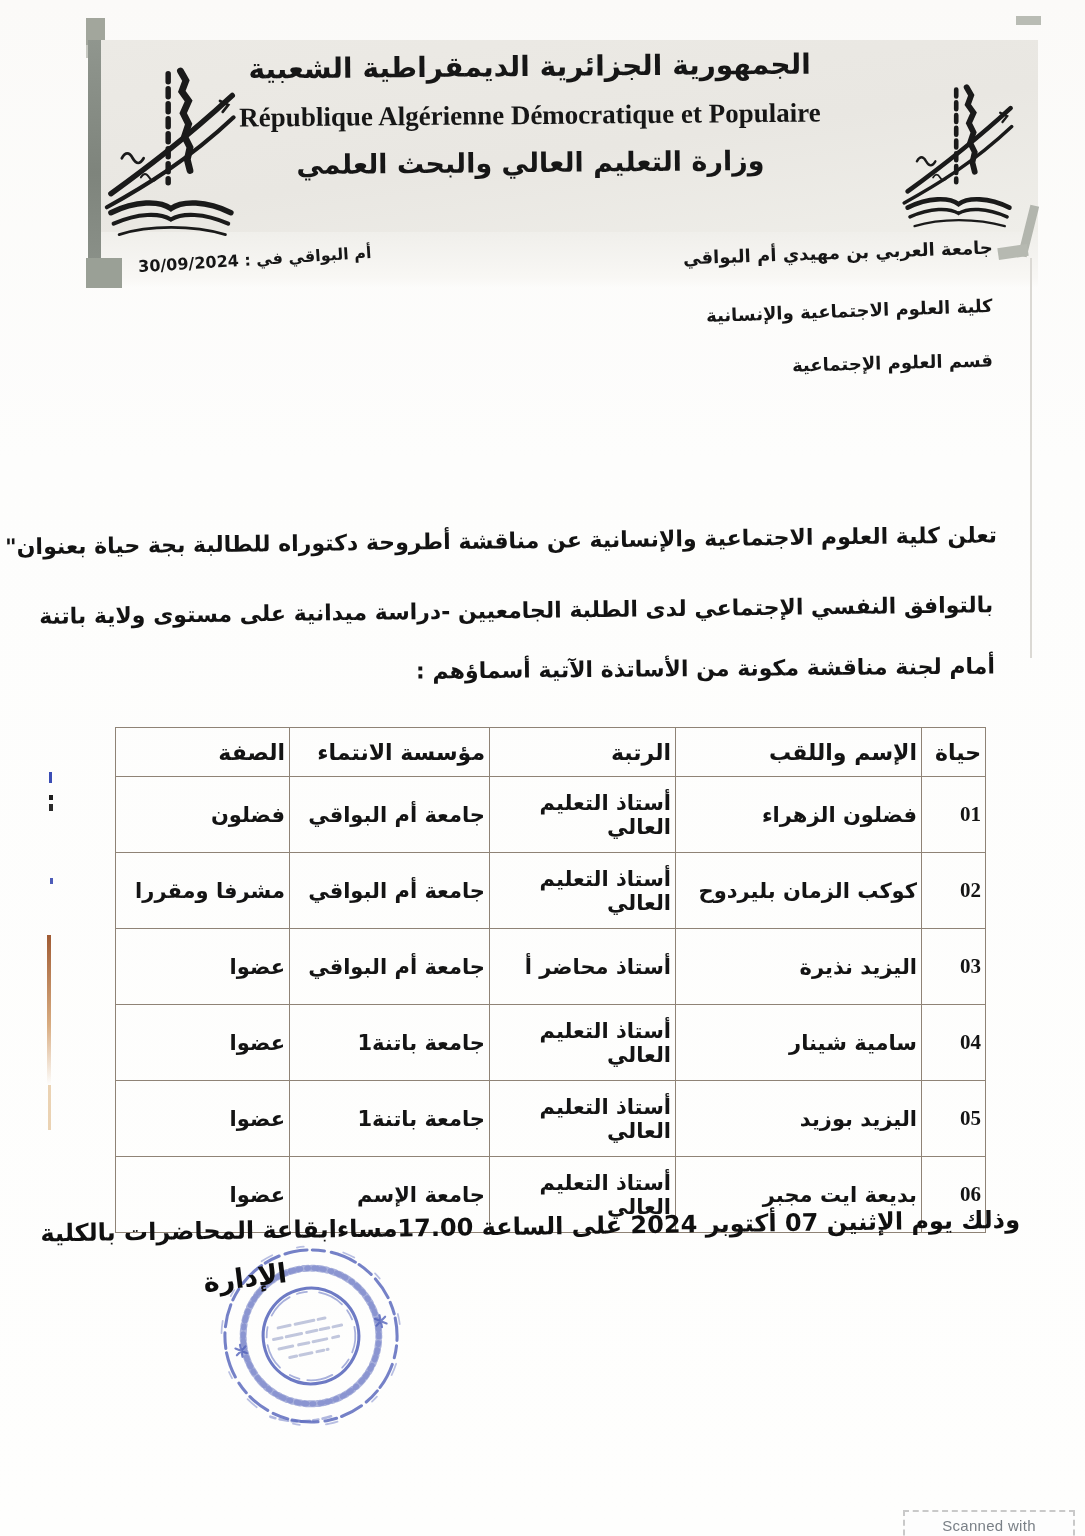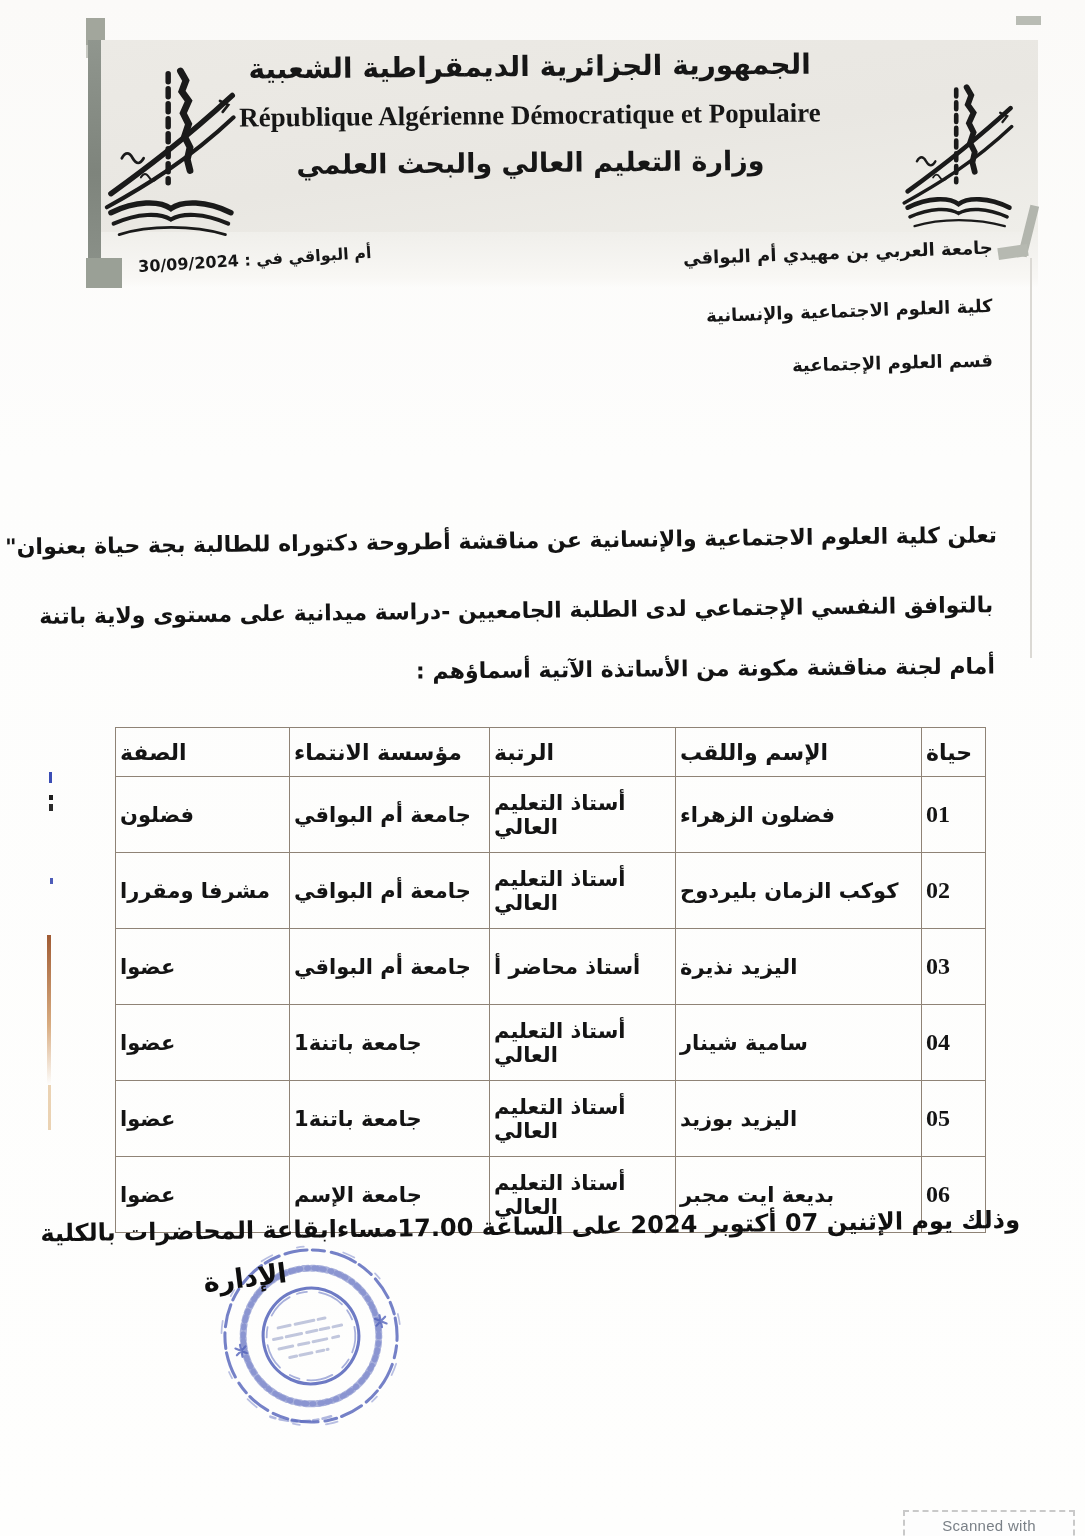--- a/index.html
+++ b/index.html
@@ -70,26 +70,26 @@
   .body-line{position:absolute;direction:rtl;text-align:right;font-weight:bold;font-size:22px;white-space:nowrap;color:#131313;}
   .bl1{right:88px;top:530px;transform:rotate(-.7deg);}
   .bl2{right:92px;top:598px;transform:rotate(-.7deg);}
   .bl3{right:90px;top:656px;transform:rotate(-.5deg);}
   
   table.committee{
     position:absolute;left:115px;top:727px;width:870px;border-collapse:collapse;
     direction:rtl;table-layout:fixed;
   }
   table.committee th,table.committee td{
-    border:1px solid #8f8376;text-align:left;vertical-align:middle;
+    border:1px solid #8f8376;text-align:right;vertical-align:middle;
     font-weight:bold;color:#141414;padding:2px 4px;overflow:hidden;
   }
   table.committee th{height:44px;font-size:22px;}
   table.committee td{height:71px;font-size:21px;}
-  table.committee td.num{font-family:"Liberation Serif",serif;font-size:24px;}
+  table.committee td.num{font-family:"Liberation Serif",serif;font-size:21px;}
   
   .schedule{
     position:absolute;left:120px;top:1212px;width:900px;text-align:center;direction:rtl;
     font-size:24px;font-weight:bold;white-space:nowrap;transform:rotate(-.8deg);color:#101010;
   }
   .admin{
     position:absolute;left:203px;top:1262px;font-size:27px;font-weight:bold;direction:rtl;
     transform:rotate(-7deg);z-index:3;color:#0e0e0e;
   }
   .stamp{position:absolute;left:202px;top:1236px;width:218px;height:200px;opacity:.88;z-index:2;}

